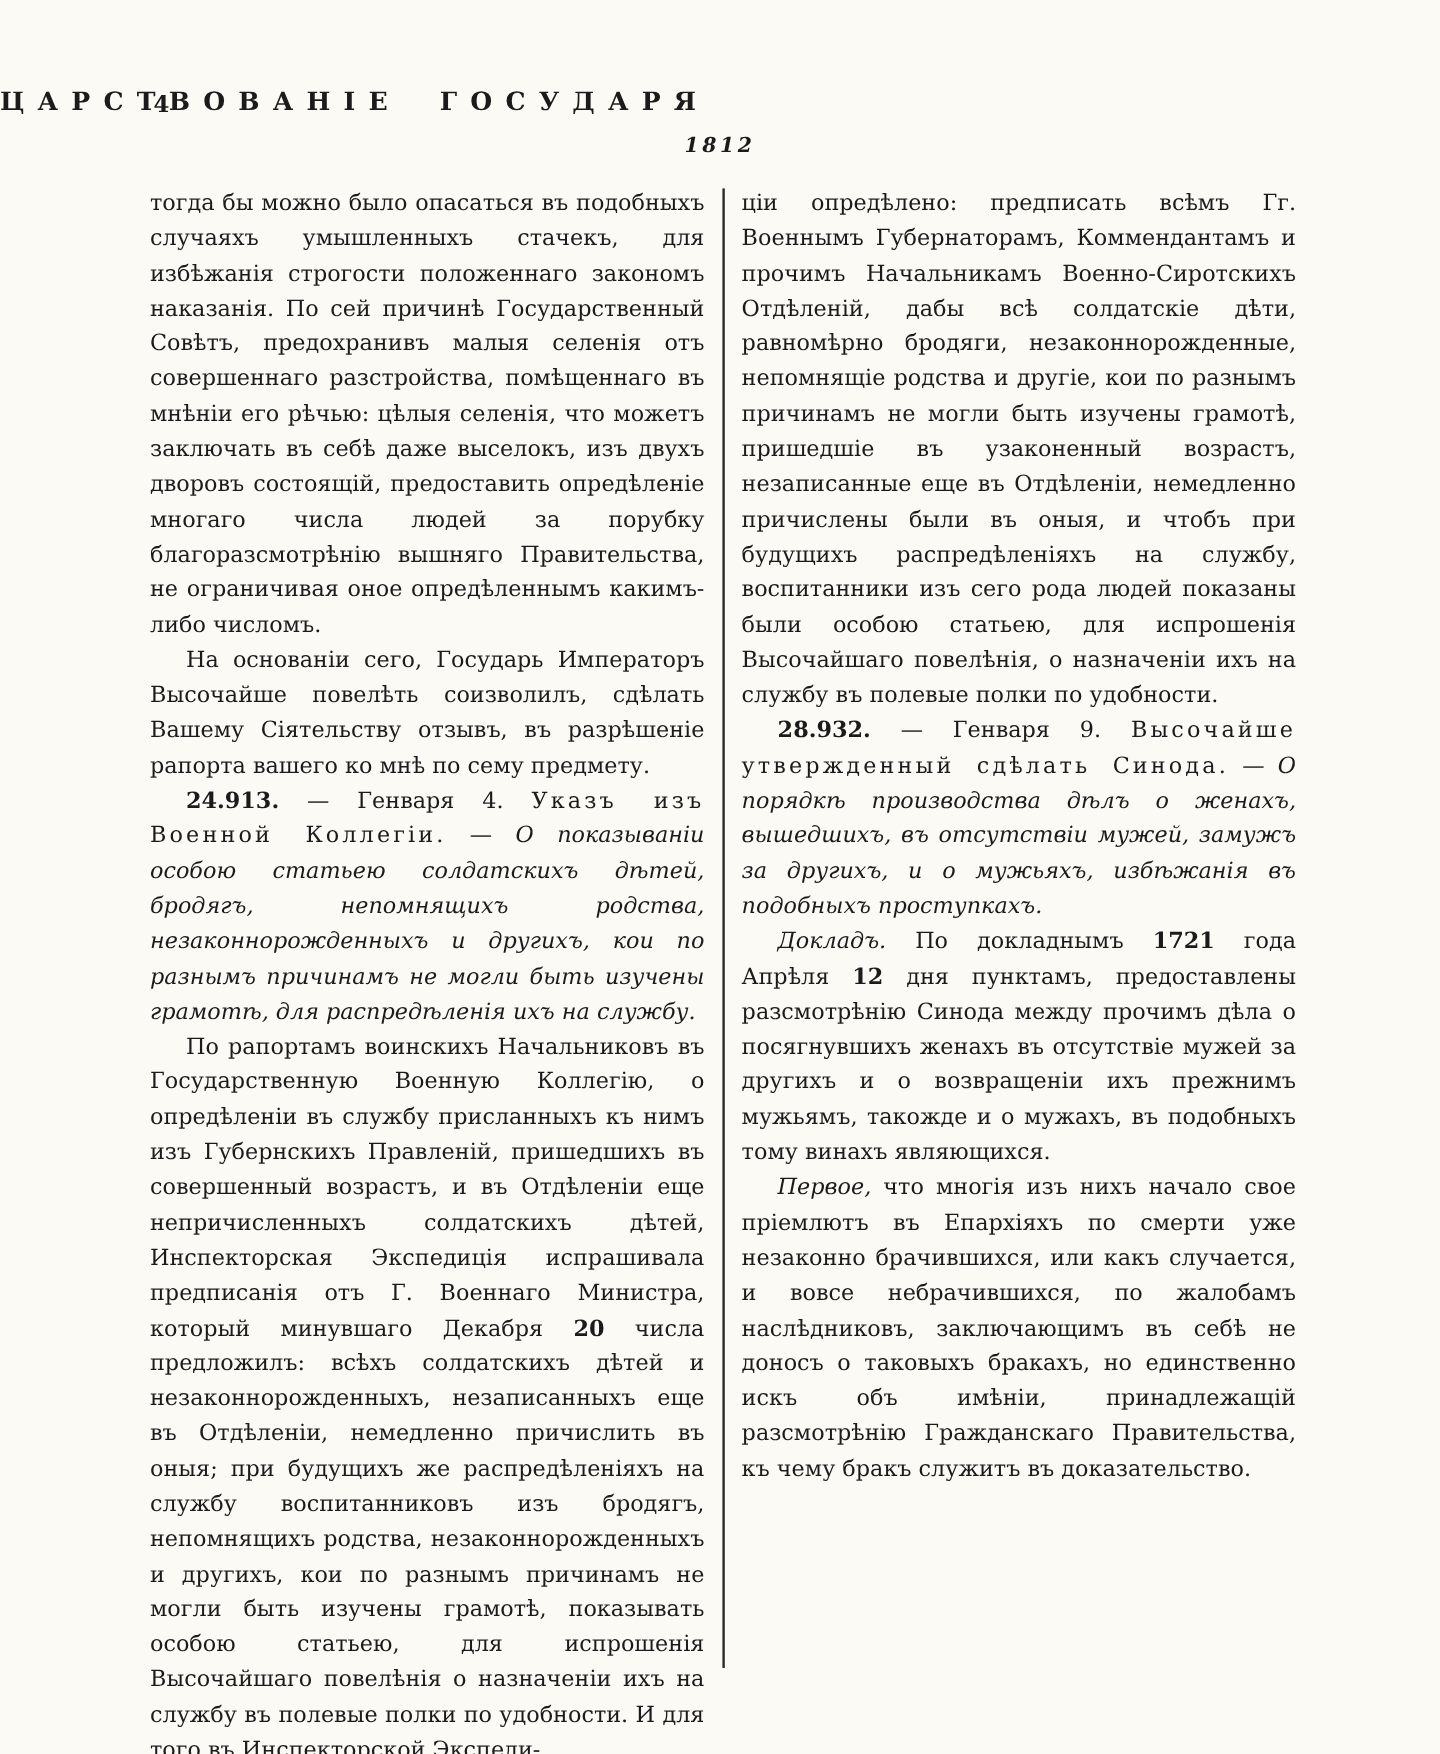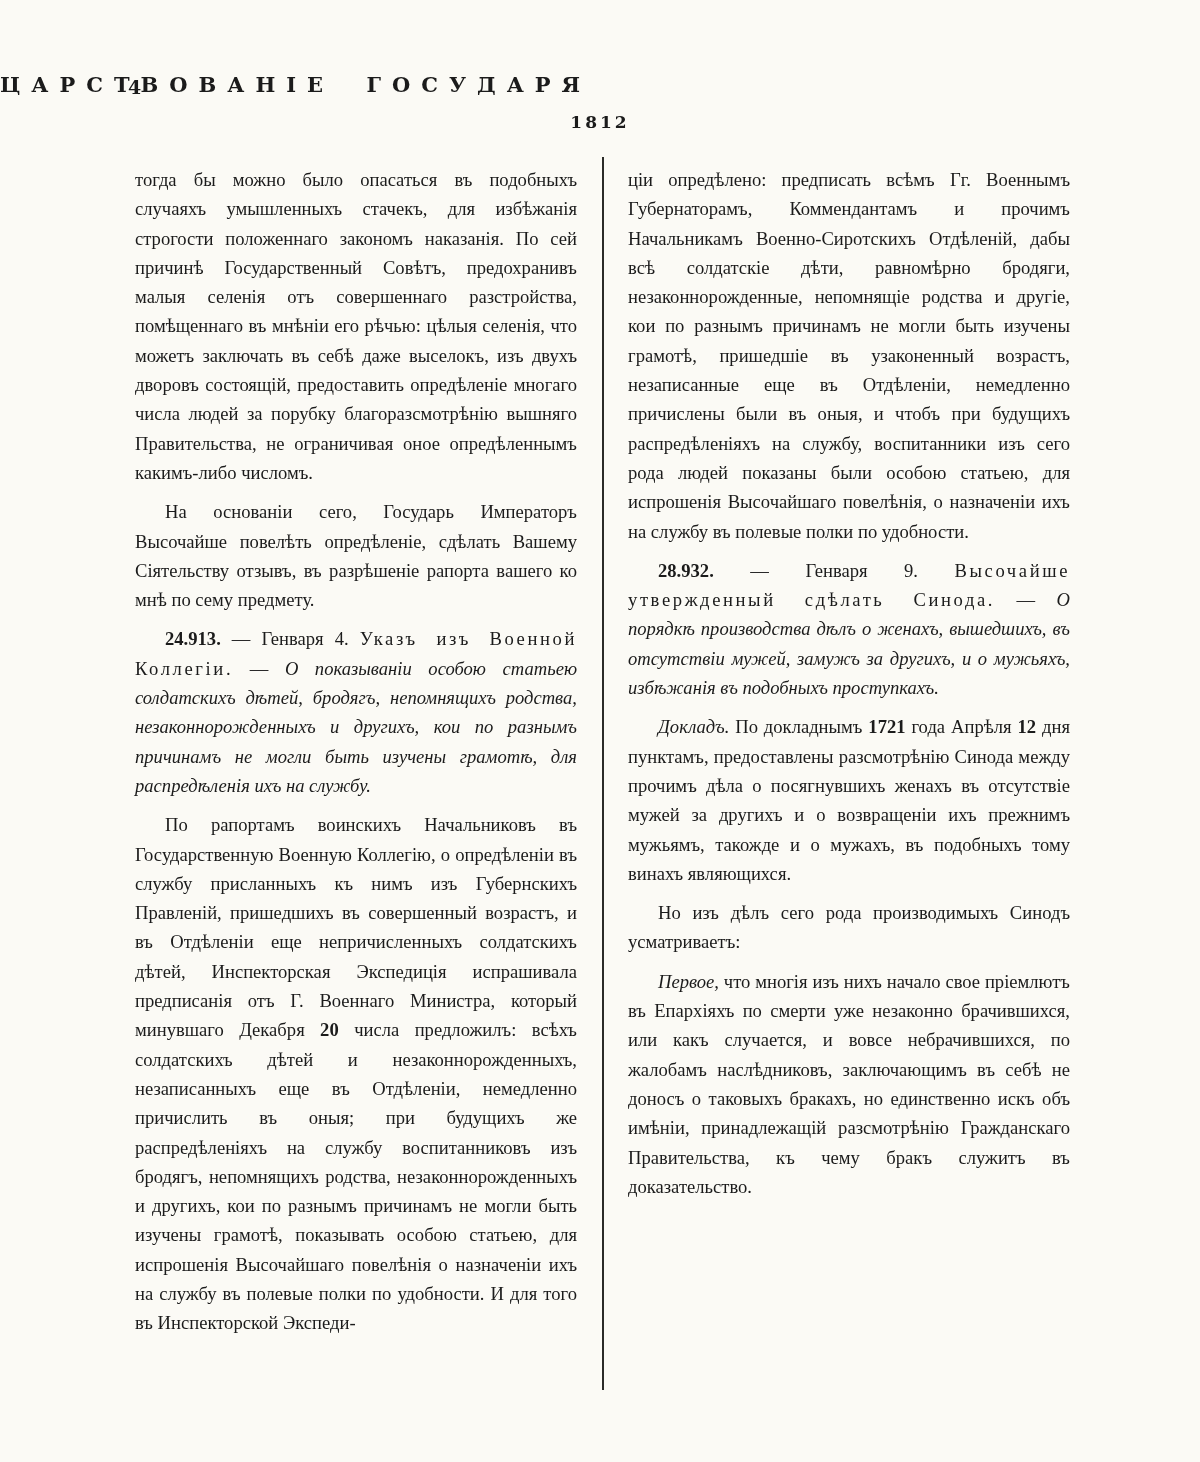--- a/index.html
+++ b/index.html
@@ -36,20 +36,21 @@
   }
   .year-heading {
     position: absolute;
     top: 112px;
     left: 0;
     right: 0;
     text-align: center;
     font-size: 17px;
     font-weight: bold;
     letter-spacing: 3px;
+    font-style: italic;
   }
   .cols {
     position: absolute;
     top: 155px;
     left: 125px;
     right: 118px;
     bottom: 72px;
     display: flex;
     align-items: stretch;
   }
@@ -59,49 +60,47 @@
     line-height: 29.3px;
     text-align: justify;
   }
   .divider {
     width: 2px;
     background: #2b2b28;
     margin: 2px 14px 0 15px;
     flex: 0 0 auto;
   }
   .para {
-    margin: 10px;
+    margin: 0;
     text-indent: 0;
-    font-family: Liberation Serif, serif;
   }
   .para.indent {
     text-indent: 30px;
   }
   .run-normal { }
   .run-bold { font-weight: bold; }
   .run-italic { font-style: italic; }
   .run-spaced { letter-spacing: 2.6px; word-spacing: 5px; }
 </style>
 </head>
 <body>
 
 <div class="page">
   <div class="page-number">4</div>
   <div class="header-title">ЦАРСТВОВАНІЕ ГОСУДАРЯ</div>
   <div class="year-heading">1812</div>
 
   <div class="cols">
     <div class="col">
         <p class="para"><span class="run-normal">тогда бы можно было опасаться въ подобныхъ случаяхъ умышленныхъ стачекъ, для избѣжанія строгости положеннаго закономъ наказанія. По сей причинѣ Государственный Совѣтъ, предохранивъ малыя селенія отъ совершеннаго разстройства, помѣщеннаго въ мнѣніи его рѣчью: цѣлыя селенія, что можетъ заключать въ себѣ даже выселокъ, изъ двухъ дворовъ состоящій, предоставить опредѣленіе многаго числа людей за порубку благоразсмотрѣнію вышняго Правительства, не ограничивая оное опредѣленнымъ какимъ-либо числомъ.</span></p>
-        <p class="para indent"><span class="run-normal">На основаніи сего, Государь Императоръ Высочайше повелѣть опредѣленіе, сдѣлать Вашему Сіятельству отзывъ, въ разрѣшеніе рапорта вашего ко мнѣ по сему предмету.</span></p>
+        <p class="para indent"><span class="run-normal">На основаніи сего, Государь Императоръ Высочайше повелѣть соизволилъ, сдѣлать Вашему Сіятельству отзывъ, въ разрѣшеніе рапорта вашего ко мнѣ по сему предмету.</span></p>
         <p class="para indent"><span class="run-bold">24.913.</span><span class="run-normal"> — Генваря 4. </span><span class="run-spaced">Указъ изъ Военной Коллегіи.</span><span class="run-normal"> — </span><span class="run-italic">О показываніи особою статьею солдатскихъ дѣтей, бродягъ, непомнящихъ родства, незаконнорожденныхъ и другихъ, кои по разнымъ причинамъ не могли быть изучены грамотѣ, для распредѣленія ихъ на службу.</span></p>
         <p class="para indent"><span class="run-normal">По рапортамъ воинскихъ Начальниковъ въ Государственную Военную Коллегію, о опредѣленіи въ службу присланныхъ къ нимъ изъ Губернскихъ Правленій, пришедшихъ въ совершенный возрастъ, и въ Отдѣленіи еще непричисленныхъ солдатскихъ дѣтей, Инспекторская Экспедиція испрашивала предписанія отъ Г. Военнаго Министра, который минувшаго Декабря </span><span class="run-bold">20</span><span class="run-normal"> числа предложилъ: всѣхъ солдатскихъ дѣтей и незаконнорожденныхъ, незаписанныхъ еще въ Отдѣленіи, немедленно причислить въ оныя; при будущихъ же распредѣленіяхъ на службу воспитанниковъ изъ бродягъ, непомнящихъ родства, незаконнорожденныхъ и другихъ, кои по разнымъ причинамъ не могли быть изучены грамотѣ, показывать особою статьею, для испрошенія Высочайшаго повелѣнія о назначеніи ихъ на службу въ полевые полки по удобности. И для того въ Инспекторской Экспеди-</span></p>
       </div>
     <div class="divider"></div>
     <div class="col">
         <p class="para"><span class="run-normal">ціи опредѣлено: предписать всѣмъ Гг. Военнымъ Губернаторамъ, Коммендантамъ и прочимъ Начальникамъ Военно-Сиротскихъ Отдѣленій, дабы всѣ солдатскіе дѣти, равномѣрно бродяги, незаконнорожденные, непомнящіе родства и другіе, кои по разнымъ причинамъ не могли быть изучены грамотѣ, пришедшіе въ узаконенный возрастъ, незаписанные еще въ Отдѣленіи, немедленно причислены были въ оныя, и чтобъ при будущихъ распредѣленіяхъ на службу, воспитанники изъ сего рода людей показаны были особою статьею, для испрошенія Высочайшаго повелѣнія, о назначеніи ихъ на службу въ полевые полки по удобности.</span></p>
         <p class="para indent"><span class="run-bold">28.932.</span><span class="run-normal"> — Генваря 9. </span><span class="run-spaced">Высочайше утвержденный сдѣлать Синода.</span><span class="run-normal"> — </span><span class="run-italic">О порядкѣ производства дѣлъ о женахъ, вышедшихъ, въ отсутствіи мужей, замужъ за другихъ, и о мужьяхъ, избѣжанія въ подобныхъ проступкахъ.</span></p>
         <p class="para indent"><span class="run-italic">Докладъ.</span><span class="run-normal"> По докладнымъ </span><span class="run-bold">1721</span><span class="run-normal"> года Апрѣля </span><span class="run-bold">12</span><span class="run-normal"> дня пунктамъ, предоставлены разсмотрѣнію Синода между прочимъ дѣла о посягнувшихъ женахъ въ отсутствіе мужей за другихъ и о возвращеніи ихъ прежнимъ мужьямъ, такожде и о мужахъ, въ подобныхъ тому винахъ являющихся.</span></p>
-        <p class="para indent"><span class="run-normal">Но изъ дѣлъ сего рода производимыхъ Синодъ усматриваетъ:</span></p>
         <p class="para indent"><span class="run-italic">Первое,</span><span class="run-normal"> что многія изъ нихъ начало свое пріемлютъ въ Епархіяхъ по смерти уже незаконно брачившихся, или какъ случается, и вовсе небрачившихся, по жалобамъ наслѣдниковъ, заключающимъ въ себѣ не доносъ о таковыхъ бракахъ, но единственно искъ объ имѣніи, принадлежащій разсмотрѣнію Гражданскаго Правительства, къ чему бракъ служитъ въ доказательство.</span></p>
       </div>
   </div>
 </div>
 
 </body></html>

